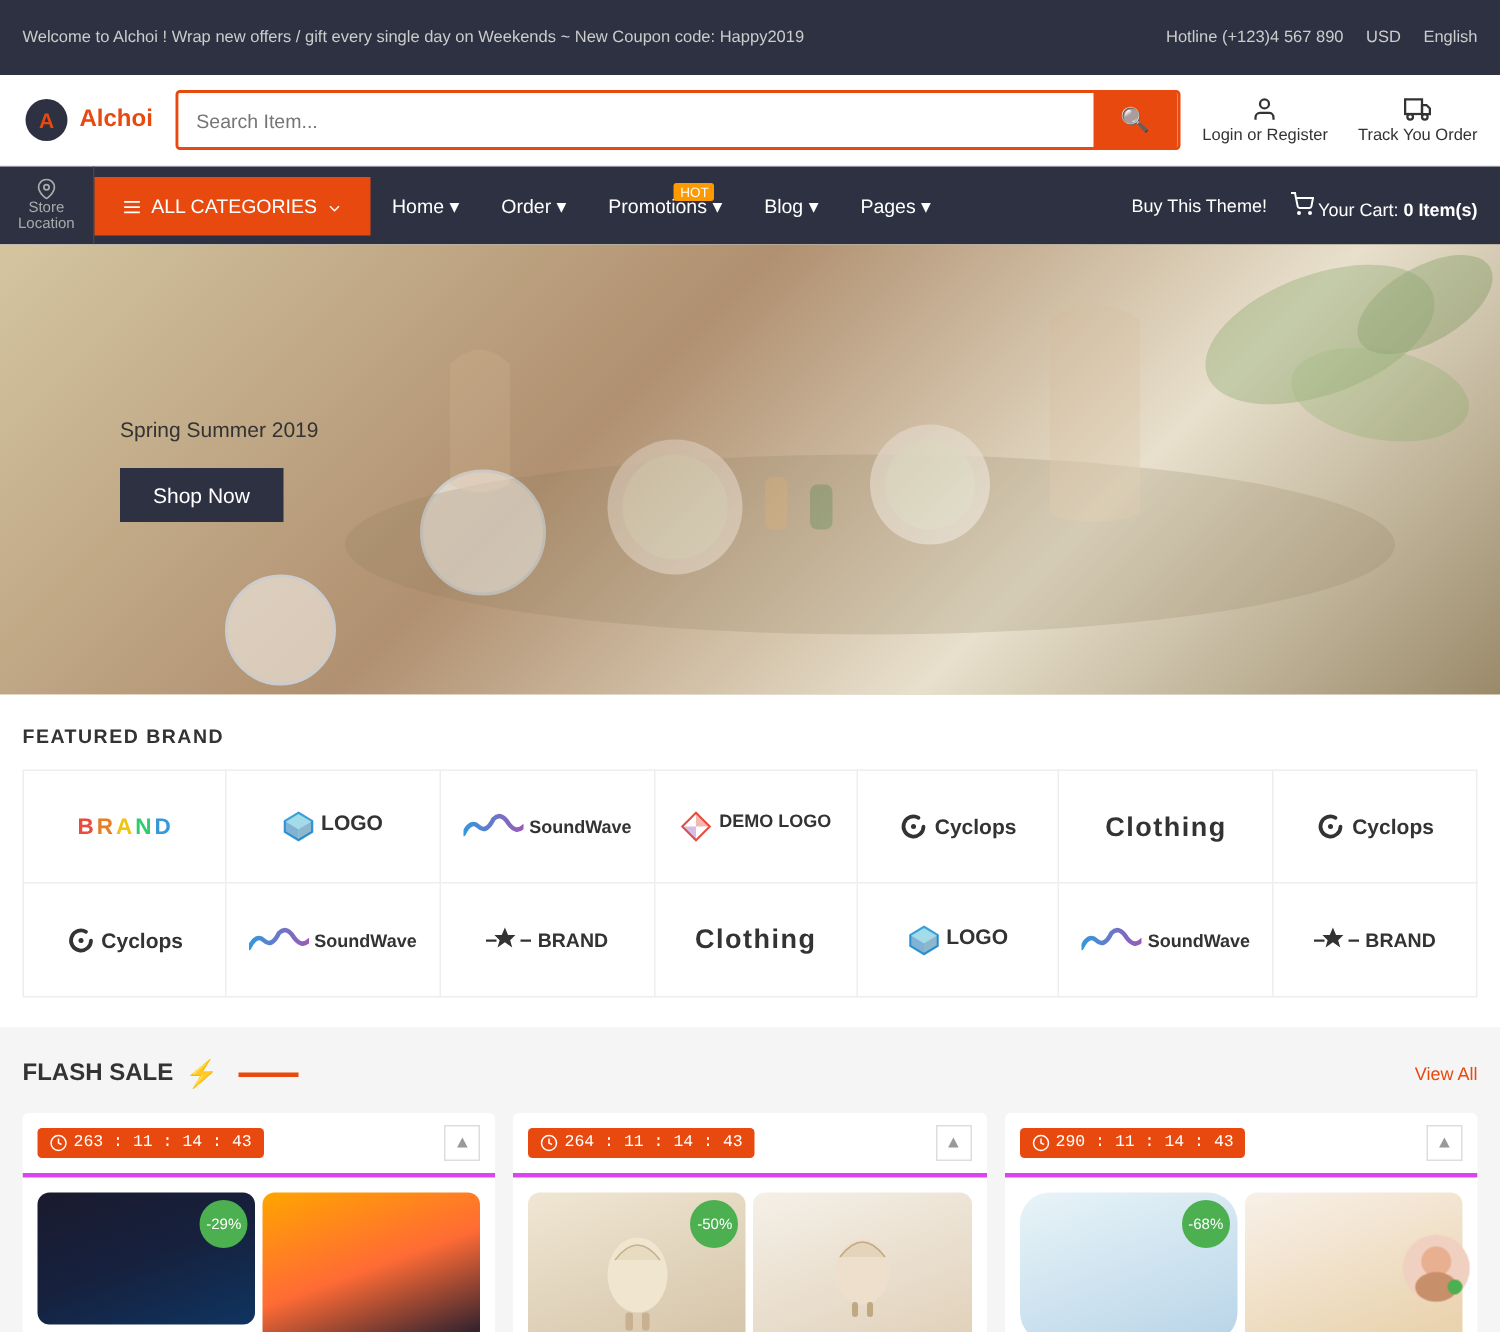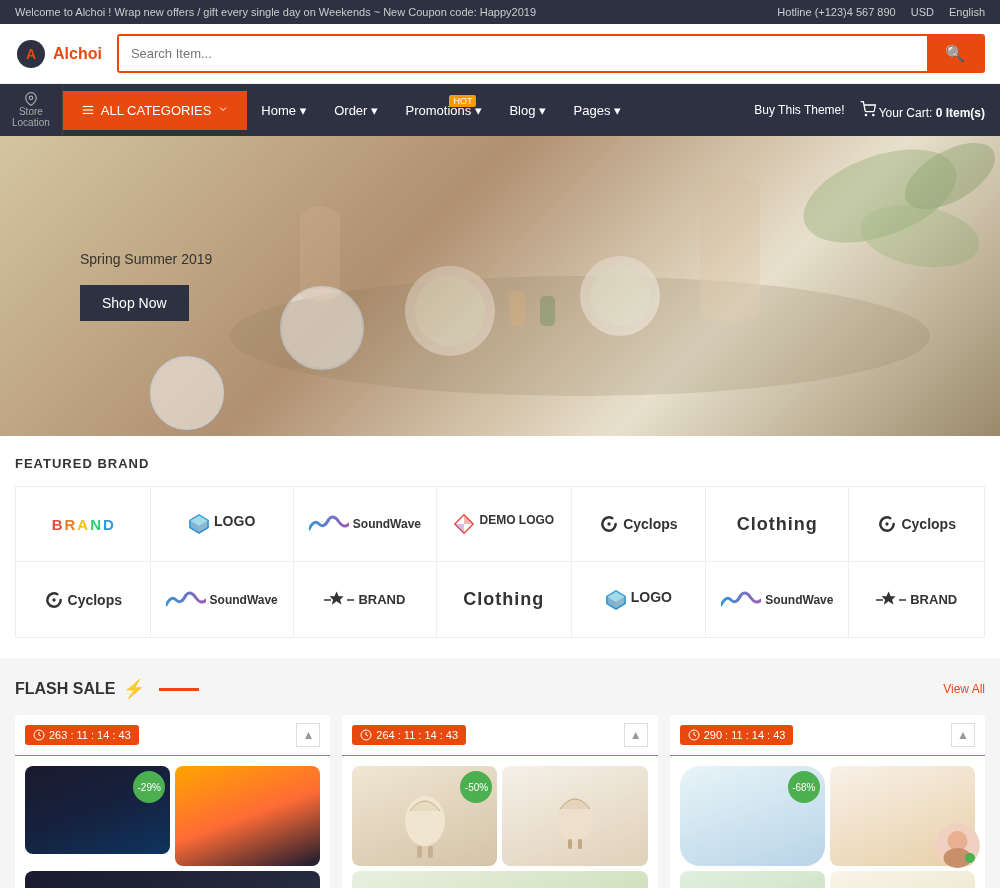--- a/index.html
+++ b/index.html
@@ -3,21 +3,21 @@
   <meta charset="utf-8">
   <style>
     * { margin: 0; padding: 0; box-sizing: border-box; }
     body { font-family: Arial, sans-serif; font-size: 13px; background: #f5f5f5; width: 1000px; overflow-x: hidden; }
 
     
     .top-bar {
       background: #2d3142;
       color: #ccc;
       font-size: 11px;
-      padding: 6px 15px;
+      padding: 19px 15px;
       display: flex;
       justify-content: space-between;
       align-items: center;
     }
     .top-bar-right { display: flex; gap: 15px; align-items: center; }
     .top-bar-right span { cursor: pointer; }
 
     
     .header {
       background: #fff;
@@ -69,21 +69,21 @@
     .nav {
       background: #2d3142;
       display: flex;
       align-items: center;
     }
     .nav-all-categories {
       background: #e8490f;
       color: #fff;
       padding: 12px 18px;
       display: flex;
-      align-items: flex-start;
+      align-items: flex-end;
       gap: 6px;
       font-size: 13px;
       cursor: pointer;
       white-space: nowrap;
     }
     .nav-menu {
       display: flex;
       flex: 1;
       list-style: none;
     }
@@ -205,21 +205,22 @@
       background: #fff;
       border-radius: 4px;
       overflow: hidden;
       position: relative;
     }
     .flash-product-header {
       padding: 8px 10px;
       display: flex;
       justify-content: space-between;
       align-items: center;
-      border-bottom: 1px solid #d946ef;
+      border-bottom: 3px solid #d946ef;
+      font-family: Liberation Mono, monospace;
     }
     .timer-badge {
       background: #e8490f;
       color: #fff;
       padding: 4px 8px;
       border-radius: 3px;
       font-size: 11px;
       display: flex;
       align-items: center;
       gap: 4px;
@@ -344,20 +345,38 @@
       <text x="16" y="21" text-anchor="middle" fill="#e8490f" font-size="14" font-weight="bold">A</text>
     </svg>
     <span class="logo-text">Alchoi</span>
   </a>
 
   <div class="search-bar">
     <input class="search-input" type="text" placeholder="Search Item..." style="">
     <button class="search-btn">🔍</button>
   </div>
 
+  <div class="header-actions">
+    <div class="header-action">
+      <svg width="18" height="18" viewBox="0 0 24 24" fill="none" stroke="#333" stroke-width="2">
+        <path d="M20 21v-2a4 4 0 0 0-4-4H8a4 4 0 0 0-4 4v2"></path>
+        <circle cx="12" cy="7" r="4"></circle>
+      </svg>
+      <span>Login or Register</span>
+    </div>
+    <div class="header-action">
+      <svg width="18" height="18" viewBox="0 0 24 24" fill="none" stroke="#333" stroke-width="2">
+        <rect x="1" y="3" width="15" height="13"></rect>
+        <path d="M16 8h4l3 3v5h-7V8z"></path>
+        <circle cx="5.5" cy="18.5" r="2.5"></circle>
+        <circle cx="18.5" cy="18.5" r="2.5"></circle>
+      </svg>
+      <span>Track You Order</span>
+    </div>
+  </div>
 </div>
 
 <nav class="nav">
   <div class="store-location">
     <svg width="14" height="14" viewBox="0 0 24 24" fill="none" stroke="#aaa" stroke-width="2">
       <path d="M21 10c0 7-9 13-9 13s-9-6-9-13a9 9 0 0 1 18 0z"></path>
       <circle cx="12" cy="10" r="3"></circle>
     </svg>
     <span>Store</span>
     <span>Location</span>

